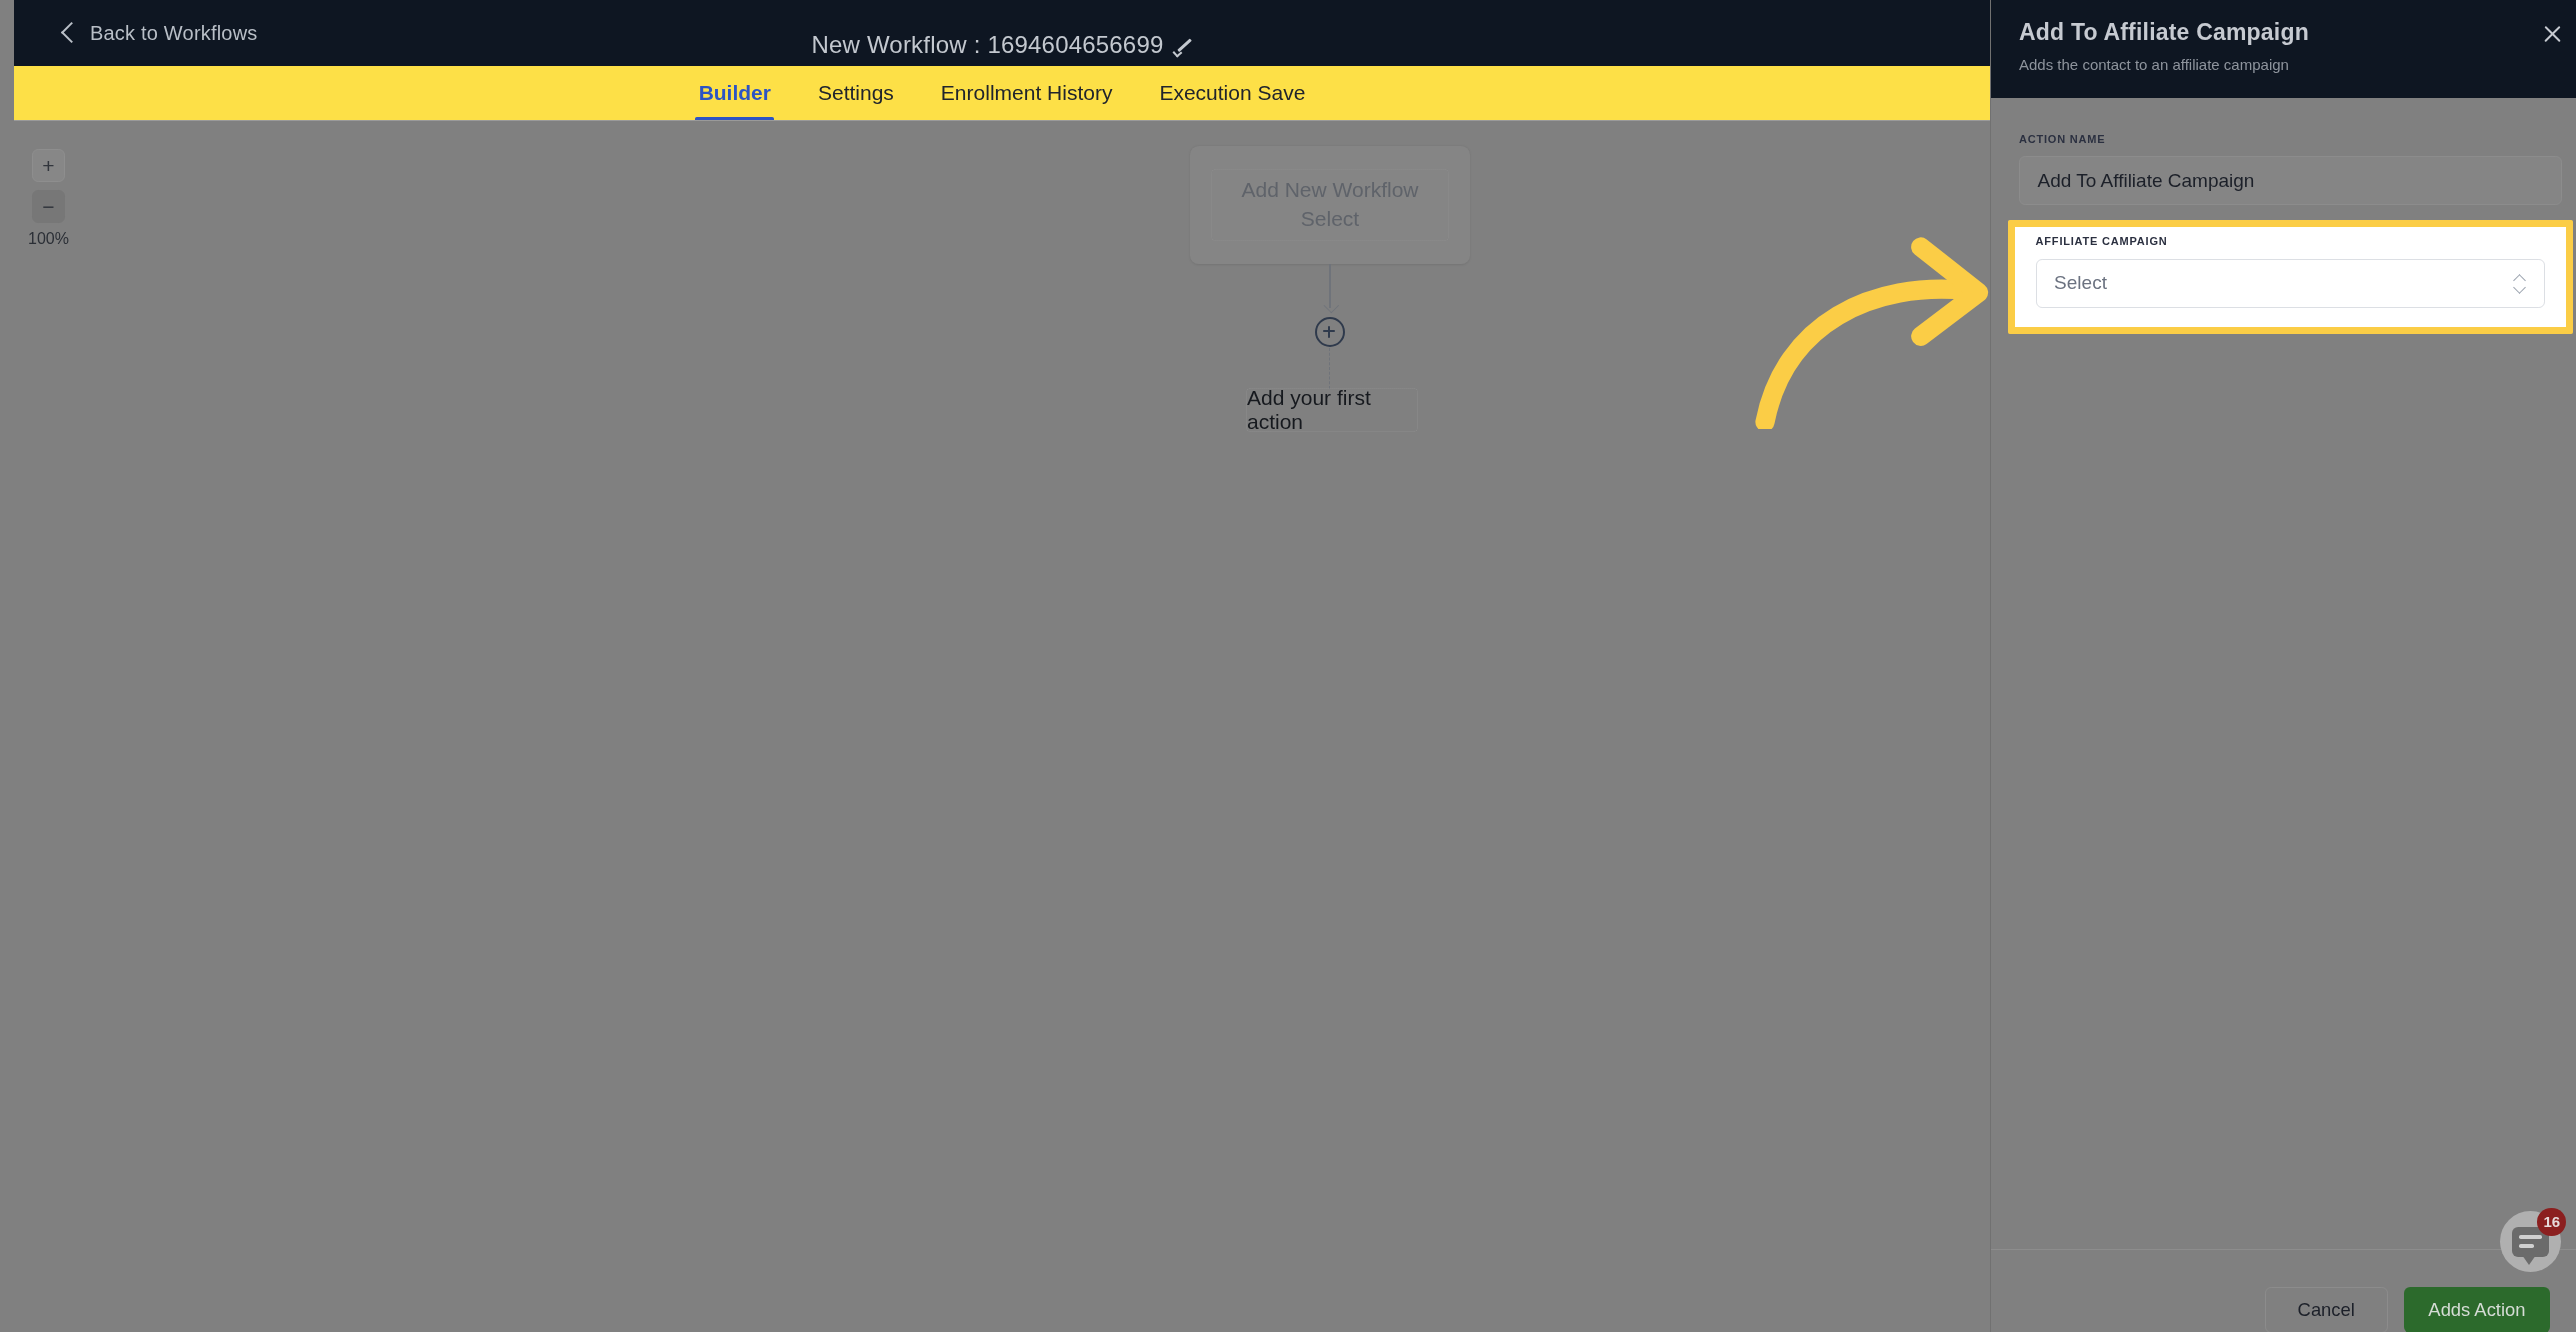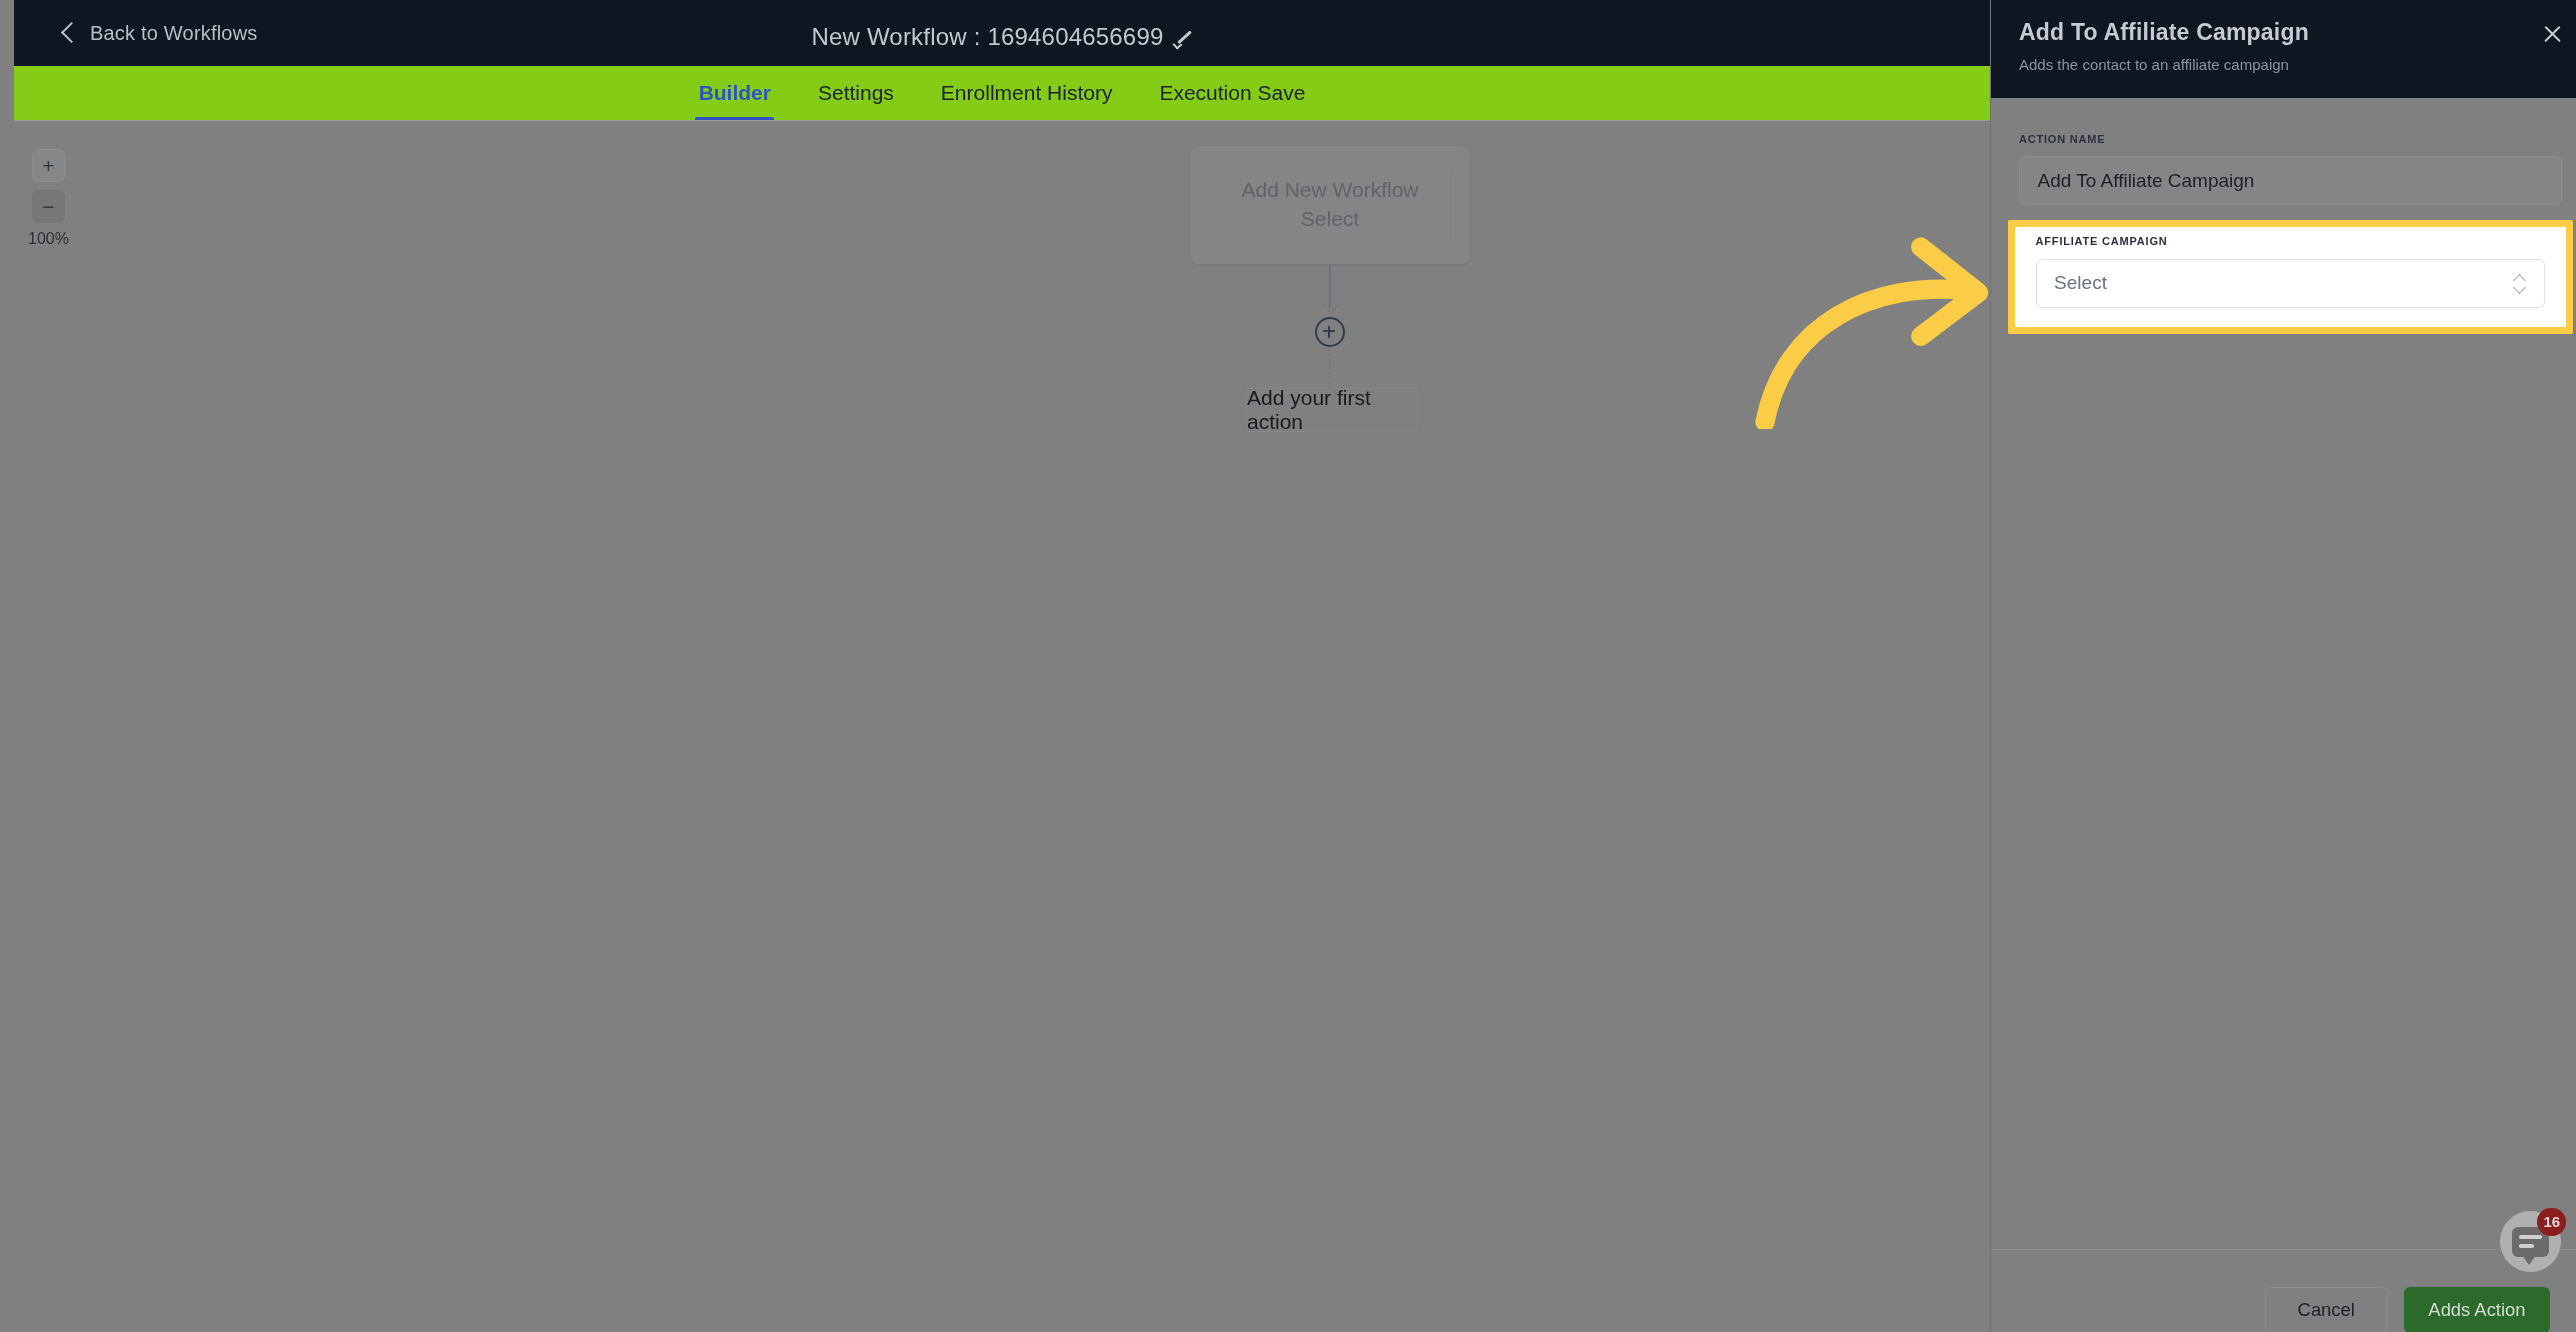--- a/index.html
+++ b/index.html
@@ -50,21 +50,21 @@
     border-bottom: 2.6px solid #b9bfc7;
     transform: rotate(45deg);
   }
   .back-label {
     font-size: 20px;
     color: #b9bfc7;
     letter-spacing: 0.2px;
   }
   .wf-title-wrap {
     position: absolute;
-    left: 0; top: 4px;
+    left: 0; top: 12px;
     width: 1976px; height: 66px;
     display: flex;
     align-items: center;
     justify-content: center;
     gap: 10px;
     pointer-events: none;
   }
   .wf-title {
     font-size: 24px;
     color: #c3c8cf;
@@ -94,21 +94,21 @@
     border-bottom: 2.6px solid #c3c8cf;
     transform: rotate(-42deg);
   }
 
   
   .tabbar {
     position: absolute;
     top: 66px; left: 0;
     width: 1976px;
     height: 55px;
-    background: #84cc16;
+    background: #fde047;
     display: flex;
     align-items: flex-end;
     justify-content: center;
     gap: 40px;
     z-index: 5;
   }
   .tab {
     font-size: 21px;
     color: #20242c;
     padding: 0 3.5px 16px 3.5px;

